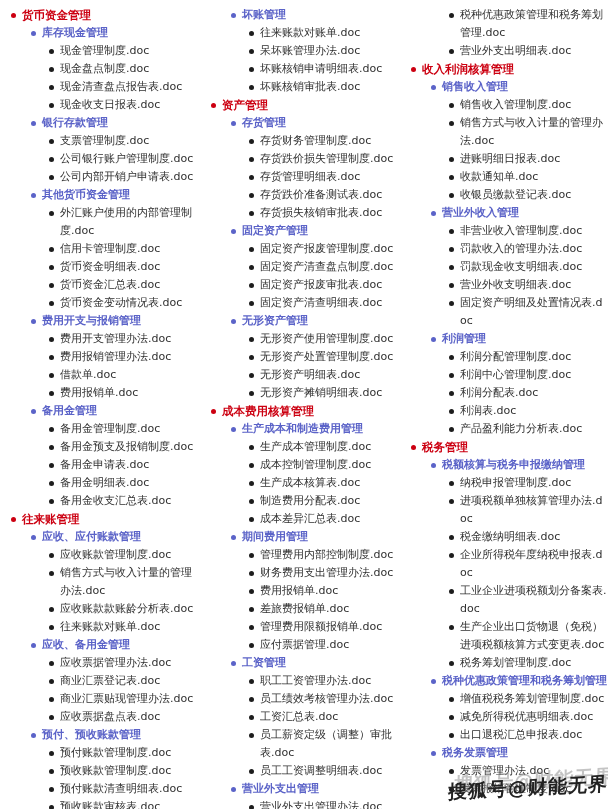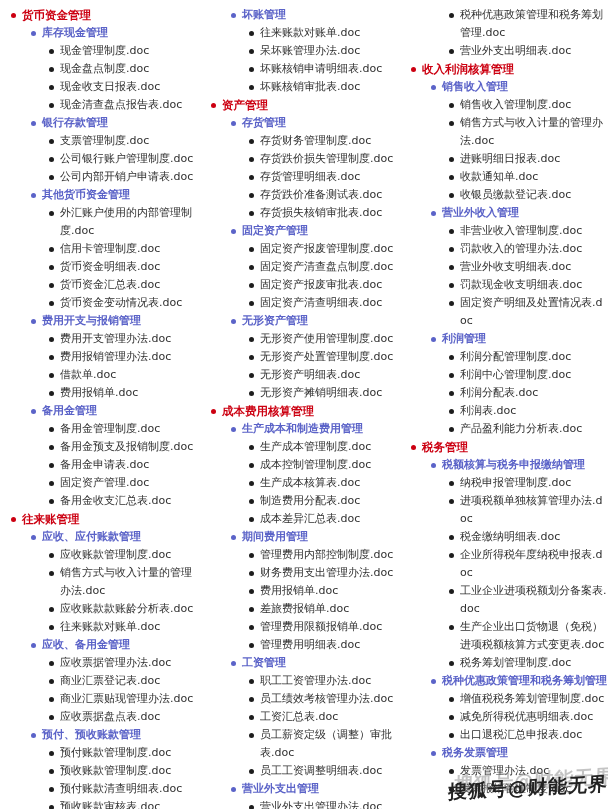--- a/index.html
+++ b/index.html
@@ -31,42 +31,42 @@
 </style>
 </head>
 <body>
 
 <div id="app" style="--c-l1: #cc0011; --c-l2: #5b63c8; --c-l3: #303030; background: rgb(255, 255, 255);">
   <div class="col col-1">
       <div class="row lv1"><span class="dot"></span><span>货币资金管理</span></div>
       <div class="row lv2"><span class="dot"></span><span>库存现金管理</span></div>
       <div class="row lv3"><span class="dot"></span><span>现金管理制度.doc</span></div>
       <div class="row lv3"><span class="dot"></span><span>现金盘点制度.doc</span></div>
+      <div class="row lv3"><span class="dot"></span><span>现金清查盘点报告表.doc</span></div>
       <div class="row lv3"><span class="dot"></span><span>现金收支日报表.doc</span></div>
-      <div class="row lv3"><span class="dot"></span><span>现金清查盘点报告表.doc</span></div>
       <div class="row lv2"><span class="dot"></span><span>银行存款管理</span></div>
       <div class="row lv3"><span class="dot"></span><span>支票管理制度.doc</span></div>
       <div class="row lv3"><span class="dot"></span><span>公司银行账户管理制度.doc</span></div>
       <div class="row lv3"><span class="dot"></span><span>公司内部开销户申请表.doc</span></div>
       <div class="row lv2"><span class="dot"></span><span>其他货币资金管理</span></div>
       <div class="row lv3"><span class="dot"></span><span>外汇账户使用的内部管理制度.doc</span></div>
       <div class="row lv3"><span class="dot"></span><span>信用卡管理制度.doc</span></div>
       <div class="row lv3"><span class="dot"></span><span>货币资金明细表.doc</span></div>
       <div class="row lv3"><span class="dot"></span><span>货币资金汇总表.doc</span></div>
       <div class="row lv3"><span class="dot"></span><span>货币资金变动情况表.doc</span></div>
       <div class="row lv2"><span class="dot"></span><span>费用开支与报销管理</span></div>
       <div class="row lv3"><span class="dot"></span><span>费用开支管理办法.doc</span></div>
       <div class="row lv3"><span class="dot"></span><span>费用报销管理办法.doc</span></div>
       <div class="row lv3"><span class="dot"></span><span>借款单.doc</span></div>
       <div class="row lv3"><span class="dot"></span><span>费用报销单.doc</span></div>
       <div class="row lv2"><span class="dot"></span><span>备用金管理</span></div>
       <div class="row lv3"><span class="dot"></span><span>备用金管理制度.doc</span></div>
       <div class="row lv3"><span class="dot"></span><span>备用金预支及报销制度.doc</span></div>
       <div class="row lv3"><span class="dot"></span><span>备用金申请表.doc</span></div>
-      <div class="row lv3"><span class="dot"></span><span>固定资产管理.doc</span></div>
+      <div class="row lv3"><span class="dot"></span><span>备用金明细表.doc</span></div>
       <div class="row lv3"><span class="dot"></span><span>备用金收支汇总表.doc</span></div>
       <div class="row lv1"><span class="dot"></span><span>往来账管理</span></div>
       <div class="row lv2"><span class="dot"></span><span>应收、应付账款管理</span></div>
       <div class="row lv3"><span class="dot"></span><span>应收账款管理制度.doc</span></div>
       <div class="row lv3"><span class="dot"></span><span>销售方式与收入计量的管理办法.doc</span></div>
       <div class="row lv3"><span class="dot"></span><span>应收账款款账龄分析表.doc</span></div>
       <div class="row lv3"><span class="dot"></span><span>往来账款对账单.doc</span></div>
       <div class="row lv2"><span class="dot"></span><span>应收、备用金管理</span></div>
       <div class="row lv3"><span class="dot"></span><span>应收票据管理办法.doc</span></div>
       <div class="row lv3"><span class="dot"></span><span>商业汇票登记表.doc</span></div>
@@ -107,21 +107,21 @@
       <div class="row lv3"><span class="dot"></span><span>成本控制管理制度.doc</span></div>
       <div class="row lv3"><span class="dot"></span><span>生产成本核算表.doc</span></div>
       <div class="row lv3"><span class="dot"></span><span>制造费用分配表.doc</span></div>
       <div class="row lv3"><span class="dot"></span><span>成本差异汇总表.doc</span></div>
       <div class="row lv2"><span class="dot"></span><span>期间费用管理</span></div>
       <div class="row lv3"><span class="dot"></span><span>管理费用内部控制制度.doc</span></div>
       <div class="row lv3"><span class="dot"></span><span>财务费用支出管理办法.doc</span></div>
       <div class="row lv3"><span class="dot"></span><span>费用报销单.doc</span></div>
       <div class="row lv3"><span class="dot"></span><span>差旅费报销单.doc</span></div>
       <div class="row lv3"><span class="dot"></span><span>管理费用限额报销单.doc</span></div>
-      <div class="row lv3"><span class="dot"></span><span>管理费用明细表.doc</span></div>
+      <div class="row lv3"><span class="dot"></span><span>应付票据管理.doc</span></div>
       <div class="row lv2"><span class="dot"></span><span>工资管理</span></div>
       <div class="row lv3"><span class="dot"></span><span>职工工资管理办法.doc</span></div>
       <div class="row lv3"><span class="dot"></span><span>员工绩效考核管理办法.doc</span></div>
       <div class="row lv3"><span class="dot"></span><span>工资汇总表.doc</span></div>
       <div class="row lv3"><span class="dot"></span><span>员工薪资定级（调整）审批表.doc</span></div>
       <div class="row lv3"><span class="dot"></span><span>员工工资调整明细表.doc</span></div>
       <div class="row lv2"><span class="dot"></span><span>营业外支出管理</span></div>
       <div class="row lv3"><span class="dot"></span><span>营业外支出管理办法.doc</span></div>
     </div>
   <div class="col col-3">
@@ -130,22 +130,22 @@
       <div class="row lv1"><span class="dot"></span><span>收入利润核算管理</span></div>
       <div class="row lv2"><span class="dot"></span><span>销售收入管理</span></div>
       <div class="row lv3"><span class="dot"></span><span>销售收入管理制度.doc</span></div>
       <div class="row lv3"><span class="dot"></span><span>销售方式与收入计量的管理办法.doc</span></div>
       <div class="row lv3"><span class="dot"></span><span>进账明细日报表.doc</span></div>
       <div class="row lv3"><span class="dot"></span><span>收款通知单.doc</span></div>
       <div class="row lv3"><span class="dot"></span><span>收银员缴款登记表.doc</span></div>
       <div class="row lv2"><span class="dot"></span><span>营业外收入管理</span></div>
       <div class="row lv3"><span class="dot"></span><span>非营业收入管理制度.doc</span></div>
       <div class="row lv3"><span class="dot"></span><span>罚款收入的管理办法.doc</span></div>
+      <div class="row lv3"><span class="dot"></span><span>罚款现金收支明细表.doc</span></div>
       <div class="row lv3"><span class="dot"></span><span>营业外收支明细表.doc</span></div>
-      <div class="row lv3"><span class="dot"></span><span>罚款现金收支明细表.doc</span></div>
       <div class="row lv3"><span class="dot"></span><span>固定资产明细及处置情况表.doc</span></div>
       <div class="row lv2"><span class="dot"></span><span>利润管理</span></div>
       <div class="row lv3"><span class="dot"></span><span>利润分配管理制度.doc</span></div>
       <div class="row lv3"><span class="dot"></span><span>利润中心管理制度.doc</span></div>
       <div class="row lv3"><span class="dot"></span><span>利润分配表.doc</span></div>
       <div class="row lv3"><span class="dot"></span><span>利润表.doc</span></div>
       <div class="row lv3"><span class="dot"></span><span>产品盈利能力分析表.doc</span></div>
       <div class="row lv1"><span class="dot"></span><span>税务管理</span></div>
       <div class="row lv2"><span class="dot"></span><span>税额核算与税务申报缴纳管理</span></div>
       <div class="row lv3"><span class="dot"></span><span>纳税申报管理制度.doc</span></div>

